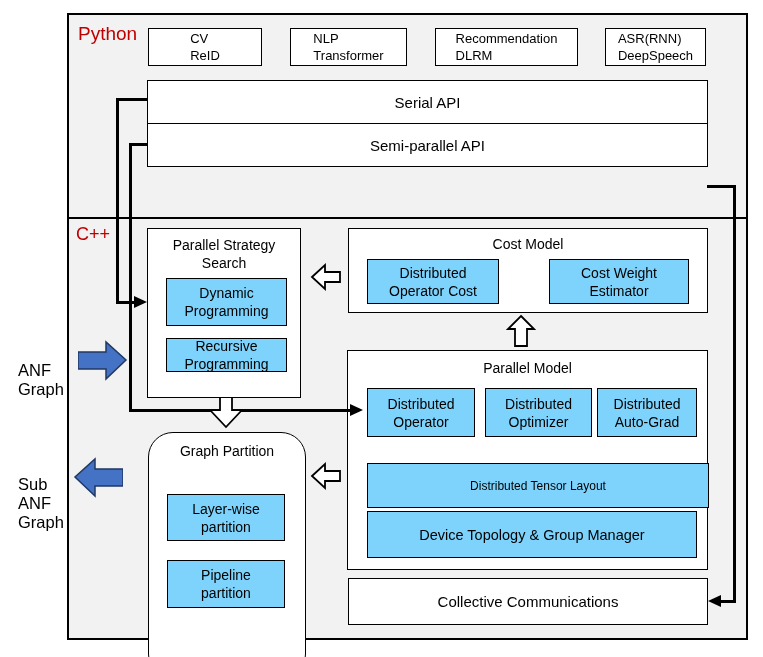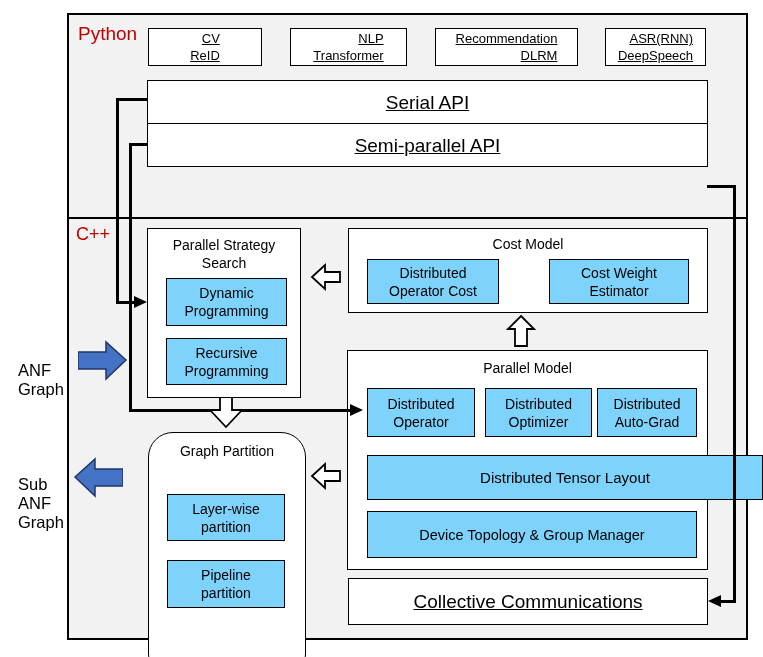--- a/index.html
+++ b/index.html
@@ -32,28 +32,27 @@
     white-space: nowrap;
   }
   .box {
     position: absolute;
     box-sizing: border-box;
     background: #fff;
     border: 1.5px solid #000;
     display: flex;
     align-items: center;
     justify-content: center;
-    text-align: right;
+    text-align: left;
     white-space: pre-line;
     z-index: 2;
     line-height: 17px;
     font-size: 13px;
-    text-decoration: underline;
-  }
-  .api-bar { font-size: 19px; z-index: 2; }
+  }
+  .api-bar { font-size: 15px; z-index: 2; }
   .container-box {
     position: absolute;
     box-sizing: border-box;
     background: #fff;
     border: 1.5px solid #000;
     z-index: 2;
   }
   .box-title {
     position: absolute;
     left: 0; right: 0;
@@ -119,41 +118,41 @@
 DeepSpeech</div>
 
   <div class="box api-bar" style="left:147px; top:80px; width:561px; height:44px;">Serial API</div>
   <div class="box api-bar" style="left:147px; top:123px; width:561px; height:44px;">Semi-parallel API</div>
 
   <div class="container-box" style="left:147px; top:228px; width:154px; height:170px;">
     <div class="box-title" style="top:7px;">Parallel Strategy
 Search</div>
     <div class="inner-box" style="left:18px; top:49px; width:121px; height:48px;">Dynamic
 Programming</div>
-    <div class="inner-box" style="left:18px; top:109px; width:121px; height:47px;">Recursive
+    <div class="inner-box" style="left:18px; top:109px; width:121px; height:34px;">Recursive
 Programming</div>
   </div>
 
   <div class="container-box" style="left:348px; top:228px; width:360px; height:85px;">
     <div class="box-title" style="top:6px;">Cost Model</div>
     <div class="inner-box" style="left:18px; top:30px; width:132px; height:45px;">Distributed
 Operator Cost</div>
     <div class="inner-box" style="left:200px; top:30px; width:140px; height:45px;text-align:center;">Cost Weight
 Estimator</div>
   </div>
 
   <div class="container-box" style="left:347px; top:350px; width:361px; height:220px;">
     <div class="box-title" style="top:8px;">Parallel Model</div>
     <div class="inner-box" style="left:19px; top:37px; width:108px; height:49px;">Distributed
 Operator</div>
     <div class="inner-box" style="left:137px; top:37px; width:107px; height:49px;">Distributed
 Optimizer</div>
     <div class="inner-box" style="left:249px; top:37px; width:100px; height:49px;">Distributed
 Auto-Grad</div>
-    <div class="inner-box" style="left:19px; top:104px; width:396px; height:45px; font-size:15px;">Distributed Tensor Layout</div>
+    <div class="inner-box" style="left:19px; top:112px; width:342px; height:45px; font-size:12px;">Distributed Tensor Layout</div>
     <div class="inner-box" style="left:19px; top:160px; width:330px; height:47px; font-size:14.5px;">Device Topology &amp; Group Manager</div>
   </div>
 
   <div class="box api-bar" style="left:348px; top:578px; width:360px; height:47px;">Collective Communications</div>
 
   <div class="container-box" style="left:148px; top:432px; width:158px; height:247px;border-radius:25px;">
     <div class="box-title" style="top:9px;">Graph Partition</div>
     <div class="inner-box" style="left:18px; top:61px; width:118px; height:47px;">Layer-wise
 partition</div>
     <div class="inner-box" style="left:18px; top:127px; width:118px; height:48px;">Pipeline

